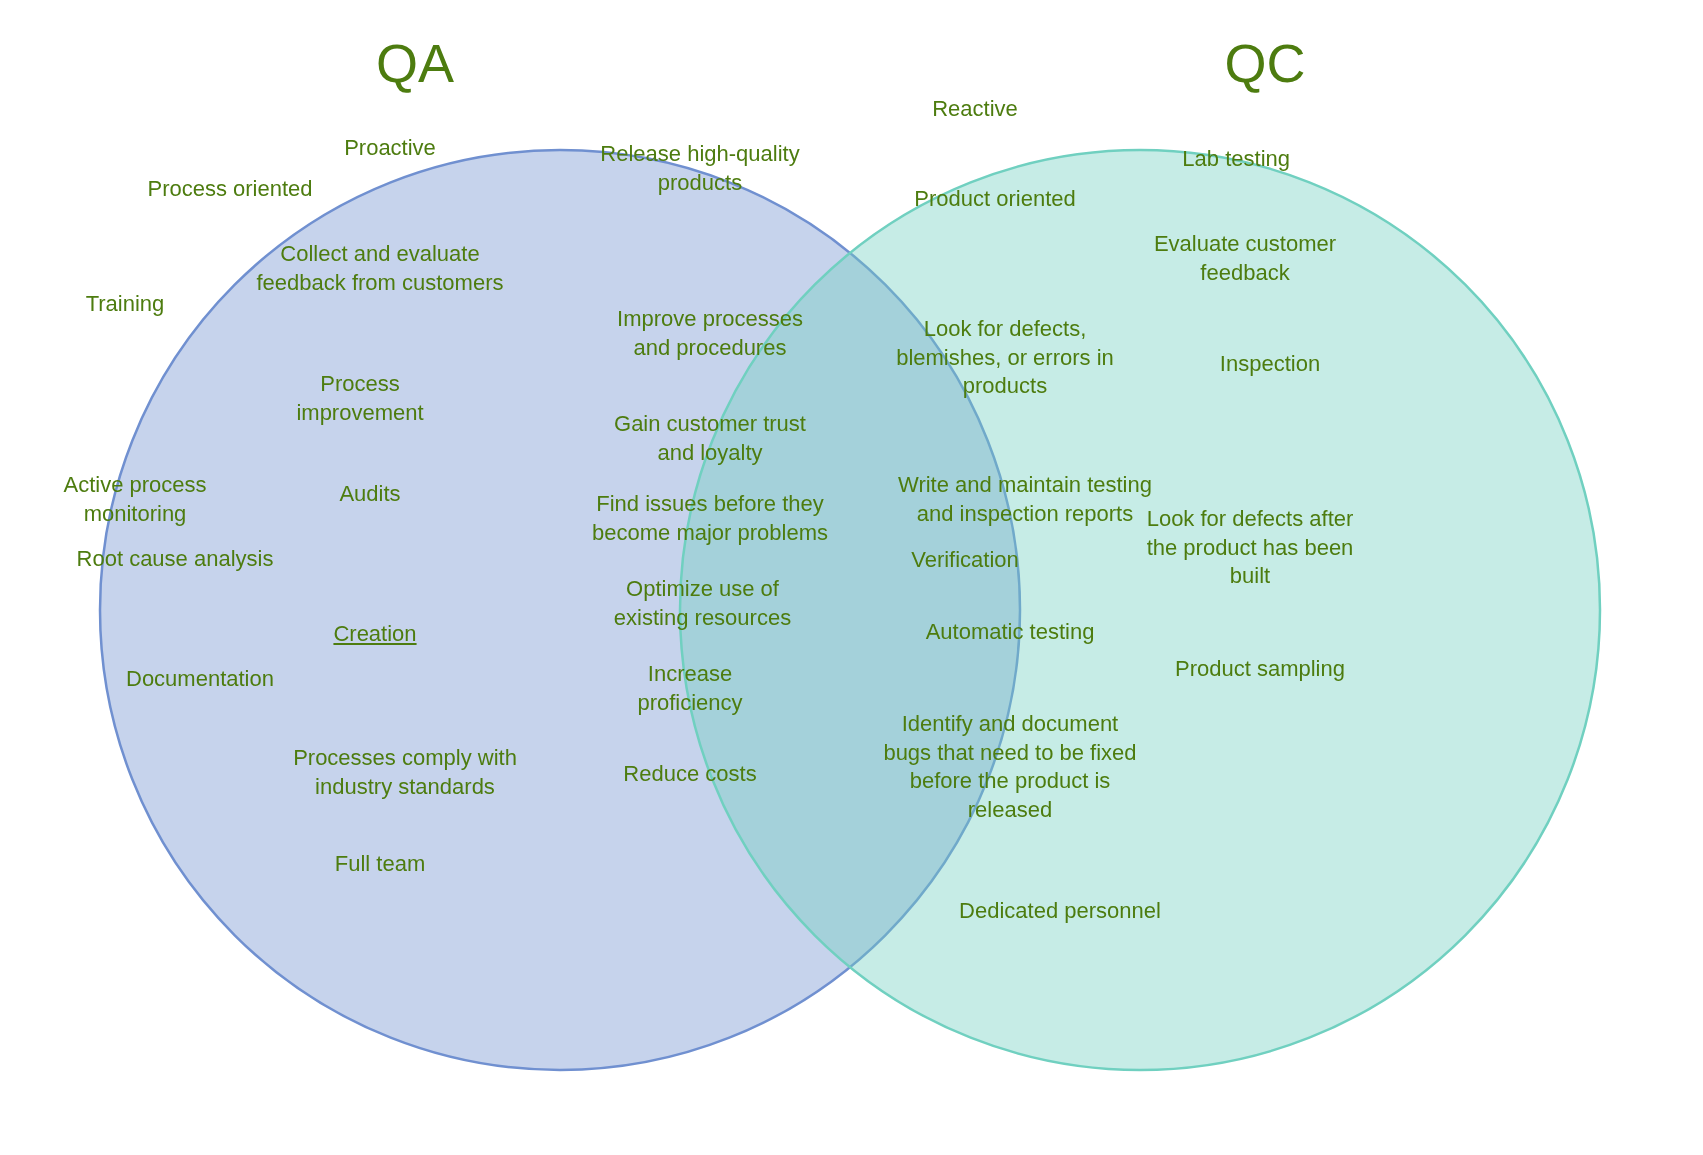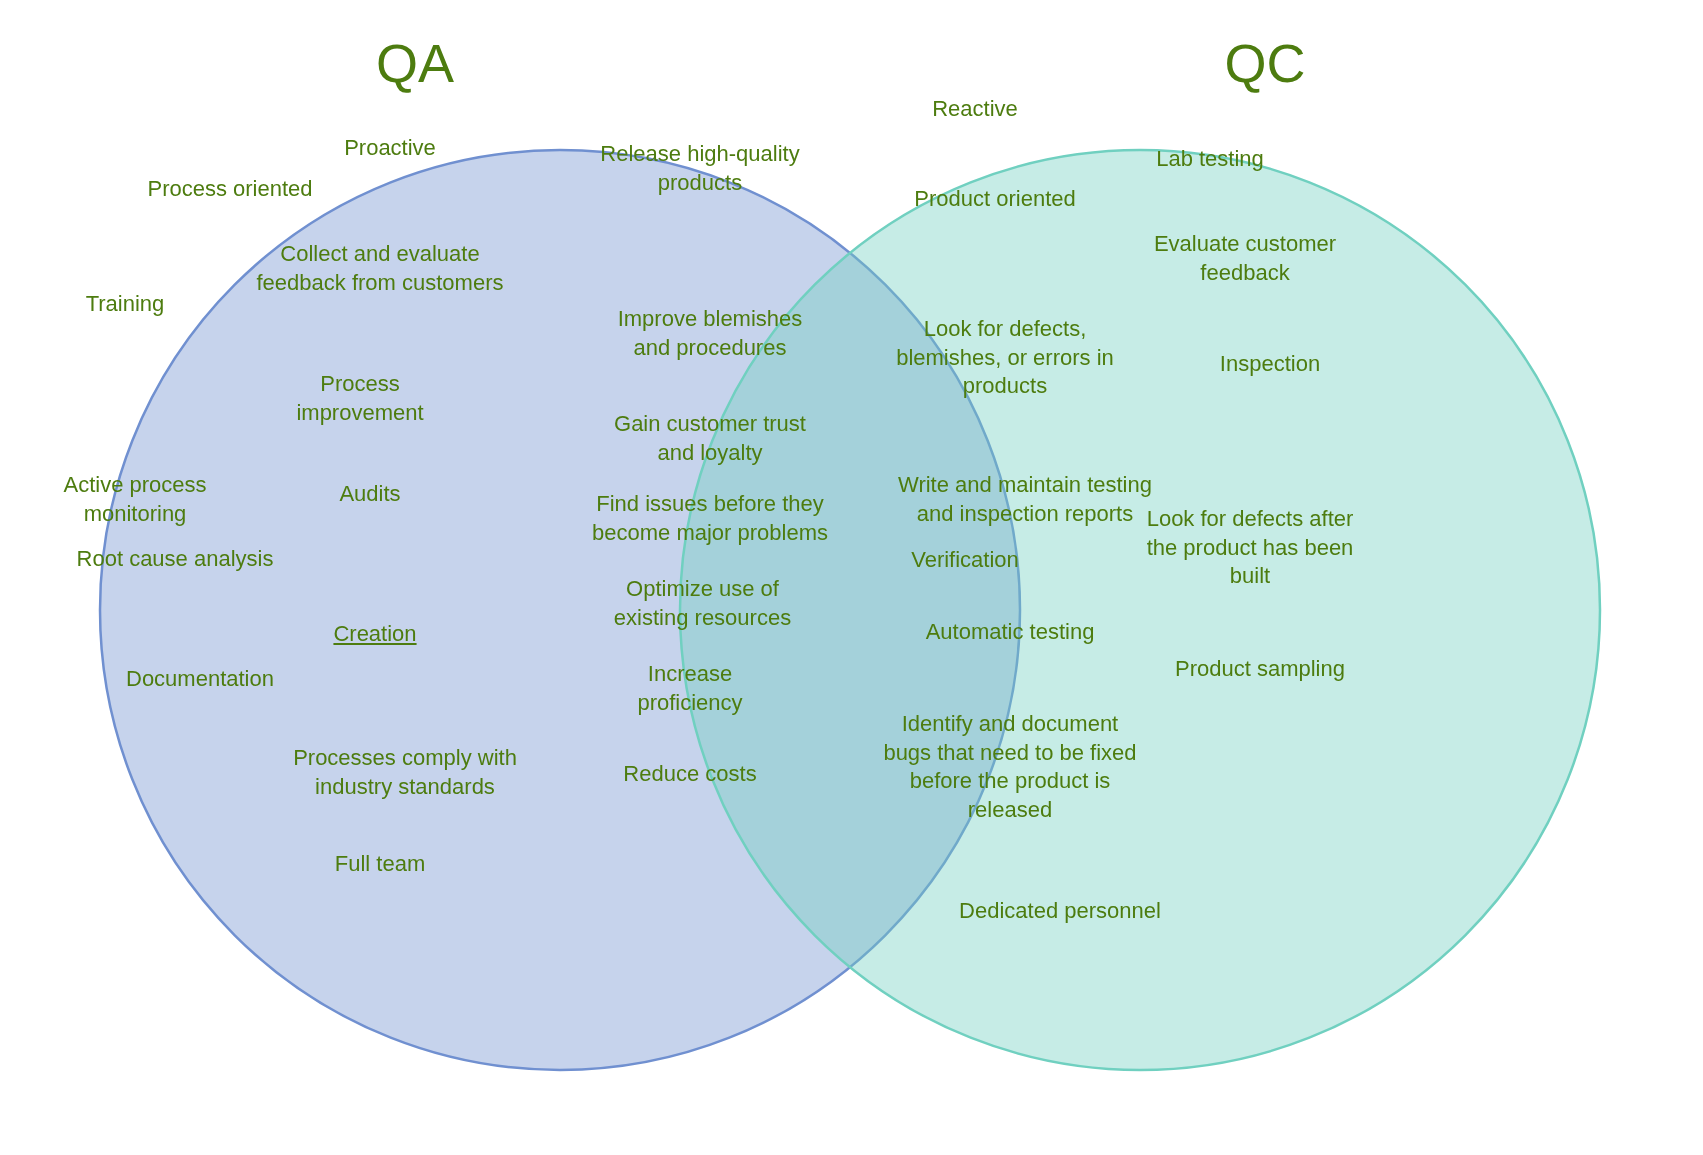--- a/index.html
+++ b/index.html
@@ -61,21 +61,21 @@
     .int-release        { top: 140px; left: 600px; width: 200px; }
     .int-improve        { top: 305px; left: 600px; width: 220px; }
     .int-gain           { top: 410px; left: 610px; width: 200px; }
     .int-find           { top: 490px; left: 590px; width: 240px; }
     .int-optimize       { top: 575px; left: 595px; width: 215px; }
     .int-increase       { top: 660px; left: 600px; width: 180px; }
     .int-reduce         { top: 760px; left: 620px; width: 140px; }
 
     
     .qc-reactive        { top: 95px;  left: 900px; width: 150px; }
-    .qc-lab             { top: 145px; left: 1130px;width: 160px; }
+    .qc-lab             { top: 145px; left: 1130px;width: 160px; text-align: right; }
     .qc-product-or      { top: 185px; left: 895px; width: 200px; }
     .qc-eval-cust       { top: 230px; left: 1130px;width: 230px; }
     .qc-look-defects    { top: 315px; left: 880px; width: 250px; }
     .qc-inspection      { top: 350px; left: 1190px;width: 160px; }
     .qc-write           { top: 435px; left: 890px; width: 270px; margin-top: 36px; }
     .qc-verification    { top: 530px; left: 880px; width: 170px; margin-top: 16px; }
     .qc-look-after      { top: 505px; left: 1130px;width: 240px; }
     .qc-automatic       { top: 618px; left: 900px; width: 220px; }
     .qc-product-samp    { top: 655px; left: 1160px;width: 200px; }
     .qc-identify        { top: 710px; left: 875px; width: 270px; }
@@ -101,21 +101,21 @@
 <div class="label qa-process-impr">Process improvement</div>
 <div class="label qa-active">Active process monitoring</div>
 <div class="label qa-root">Root cause analysis</div>
 <div class="label qa-audits">Audits</div>
 <div class="label qa-creation">Creation</div>
 <div class="label qa-documentation">Documentation</div>
 <div class="label qa-comply">Processes comply with industry standards</div>
 <div class="label qa-fullteam">Full team</div>
 
 <div class="label int-release">Release high-quality products</div>
-<div class="label int-improve">Improve blemishes and procedures</div>
+<div class="label int-improve">Improve processes and procedures</div>
 <div class="label int-gain">Gain customer trust and loyalty</div>
 <div class="label int-find">Find issues before they become major problems</div>
 <div class="label int-optimize">Optimize use of existing resources</div>
 <div class="label int-increase">Increase proficiency</div>
 <div class="label int-reduce">Reduce costs</div>
 
 <div class="label qc-reactive">Reactive</div>
 <div class="label qc-lab">Lab testing</div>
 <div class="label qc-product-or">Product oriented</div>
 <div class="label qc-eval-cust">Evaluate customer feedback</div>

